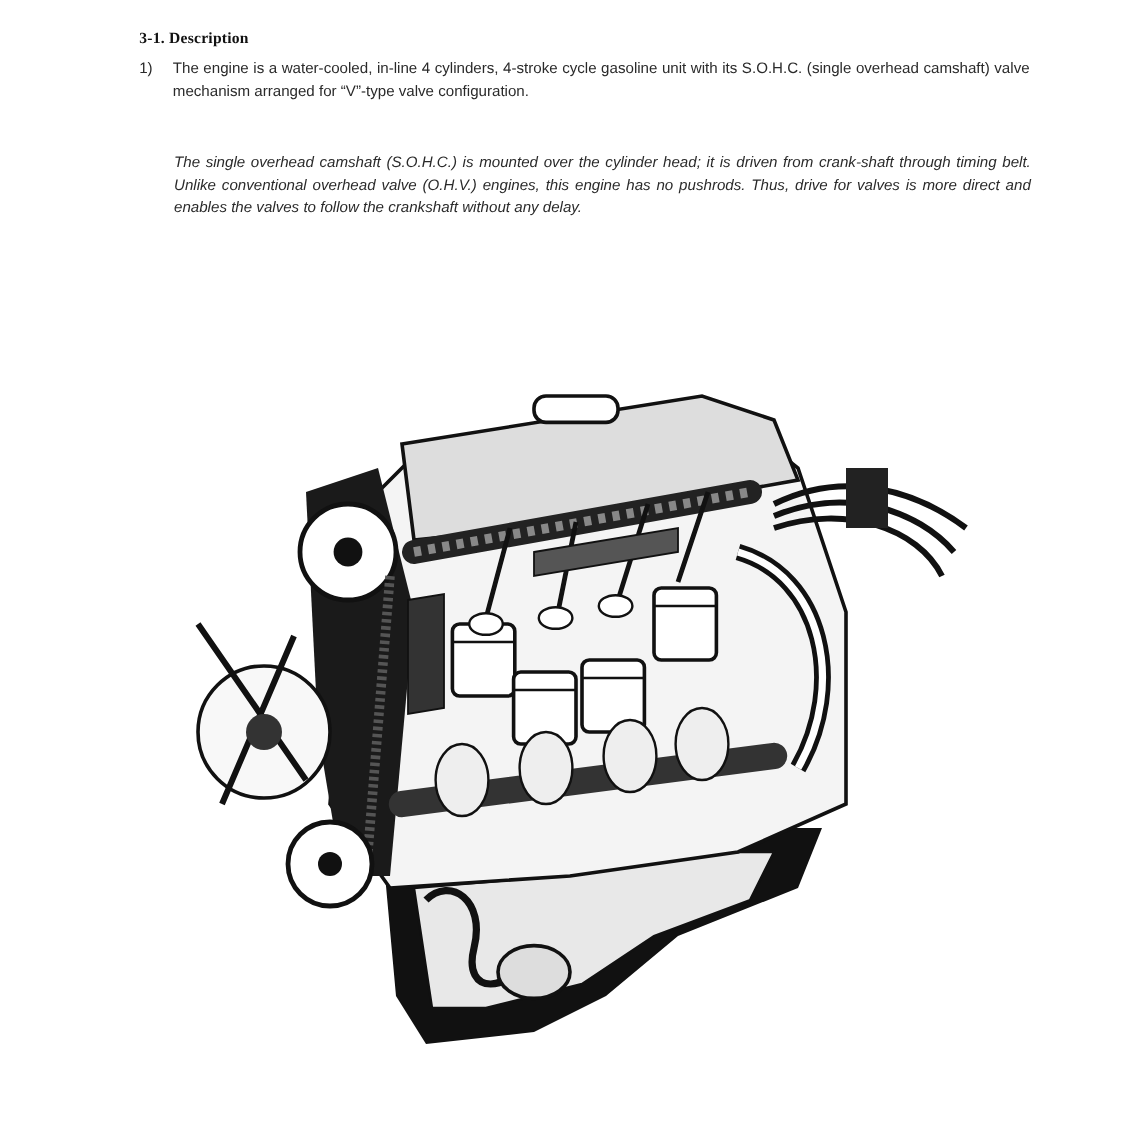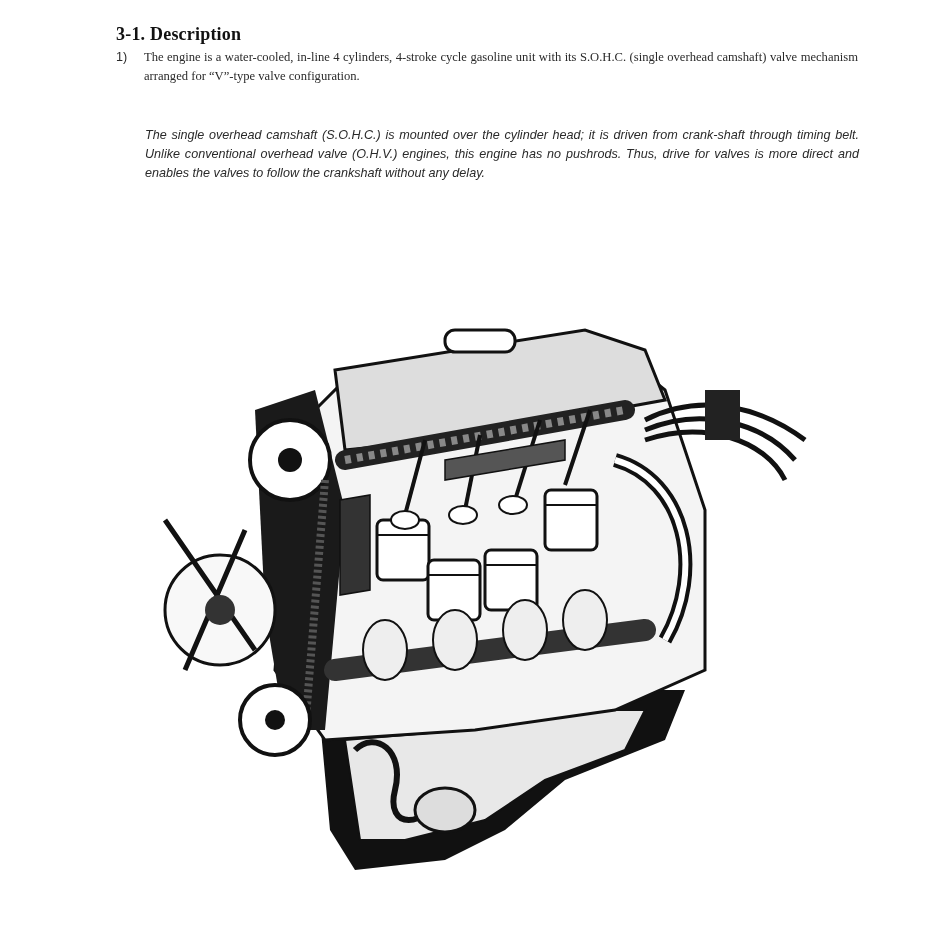--- a/index.html
+++ b/index.html
@@ -1,21 +1,21 @@
 <!DOCTYPE html>
 <html><head>
   <meta charset="utf-8">
   <style>
     html, body { margin: 0; padding: 0; background: #ffffff; }
     body { width: 951px; height: 951px; position: relative; overflow: hidden; font-family: "Liberation Sans", sans-serif; color: #222; }
-    .heading { position: absolute; left: 116px; top: 24px; font-family: "Liberation Serif", serif; font-weight: bold; font-size: 18px; color: #111; letter-spacing: 0.2px; }
+    .heading { position: absolute; left: 116px; top: 24px; font-family: "Liberation Serif", serif; font-weight: bold; font-size: 13px; color: #111; letter-spacing: 0.2px; }
     .para { position: absolute; font-size: 12.6px; line-height: 19px; color: #2a2a2a; text-align: justify; }
     .p1 { left: 116px; top: 48px; width: 742px; }
     .p1 .num { position: absolute; left: 0; top: 0; }
-    .p1 .txt { display: block; margin-left: 28px; text-align: justify; text-align-last: left; font-family: Liberation Serif, serif; }
+    .p1 .txt { display: block; margin-left: 28px; text-align: justify; text-align-last: left; }
     .p2 { left: 145px; top: 126px; width: 714px; text-align-last: left; font-style: italic; }
     .figure { position: absolute; left: 145px; top: 310px; width: 690px; height: 560px; }
     .figure svg { width: 100%; height: 100%; }
   </style>
 </head>
 <body>
 
 <div class="heading">3-1.  Description</div>
 
 <div class="para p1">

